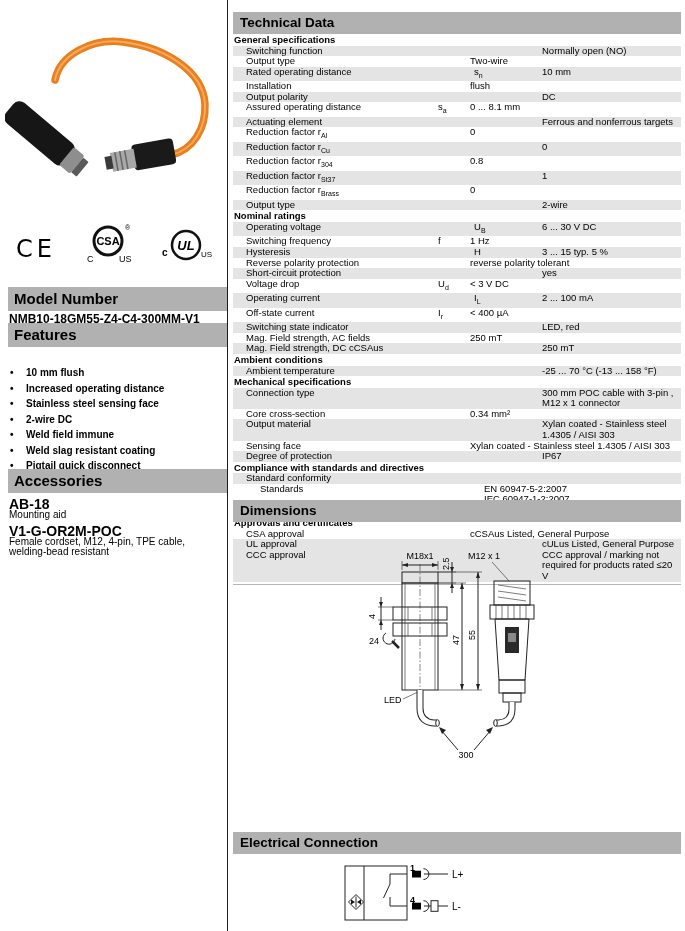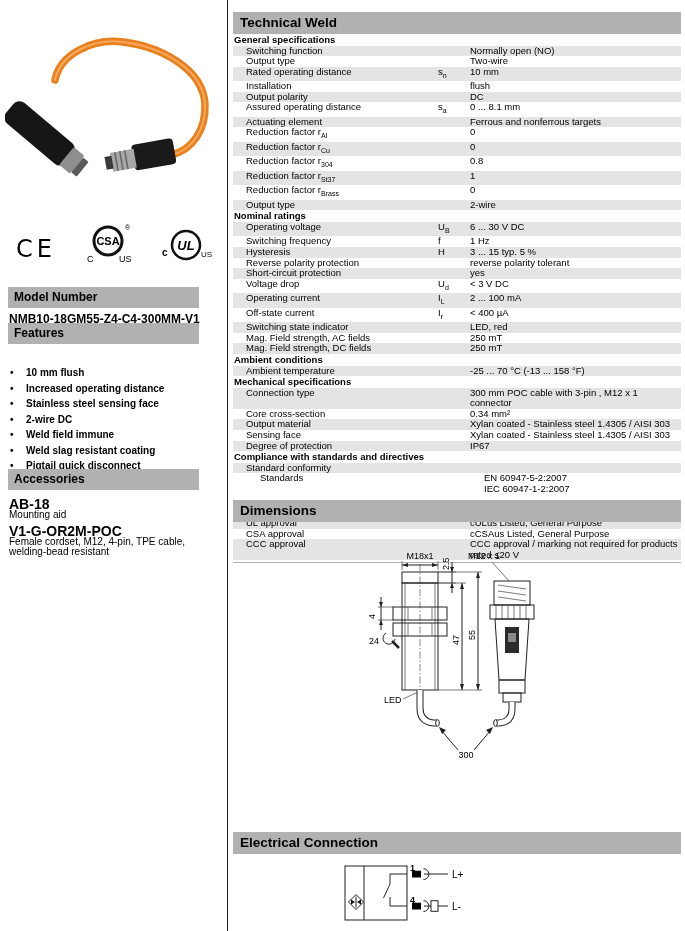--- a/index.html
+++ b/index.html
@@ -1,41 +1,41 @@
 <!DOCTYPE html>
 <html><head>
 <meta charset="utf-8">
 <style>
   html,body{margin:0;padding:0;}
   body{width:685px;height:931px;position:relative;background:#fff;overflow:hidden;
        font-family:"Liberation Sans",sans-serif;color:#000;}
   .bar{background:#b1b1b1;font-weight:bold;box-sizing:border-box;}
   .bar-right{position:absolute;left:233px;width:448px;font-size:13.5px;padding:3px 0 4px 7px;}
-  .bar-left{position:absolute;left:8px;width:191px;font-size:12px;padding:3px 1px 4px 6px;}
+  .bar-left{position:absolute;left:8px;width:219px;font-size:15px;padding:3px 1px 4px 6px;}
   #col-divider{position:absolute;left:227px;top:0;width:1px;height:931px;background:#1c1c1c;}
 
   
   #photo{position:absolute;left:5px;top:28px;}
   #logos{position:absolute;left:14px;top:208px;width:200px;height:58px;display:flex;
          align-items:flex-end;justify-content:space-between;}
   #model-value{position:absolute;left:9px;top:312px;font-weight:bold;font-size:12px;}
   #features-list{position:absolute;left:10px;top:365px;width:214px;}
   .feat-row{display:flex;font-weight:bold;font-size:10px;line-height:15.5px;}
   .feat-bullet{width:16px;}
   #acc-list{position:absolute;left:9px;top:494px;width:214px;}
   .acc-name{font-weight:bold;font-size:14px;margin-top:5px;line-height:11px;}
   .acc-desc{font-size:10px;line-height:10.5px;}
 
   
   #tech-table{position:absolute;left:233px;top:34px;width:448px;font-size:9.5px;}
   .sec-header{font-weight:bold;font-size:9.5px;line-height:11.5px;padding-left:1px;}
   .sec-gap{margin-top:9px;border-top:1px solid #555;padding-top:2px;}
   .t-end{border-top:1px solid #b5b5b5;margin-top:2px;}
   .t-row{display:flex;min-height:10.6px;line-height:10.6px;}
-  .t-row.shade{background:#e4e4e4;}
+  .t-row.shade{background:#e4e4e4;gap:36px;}
   .c-label{flex:0 0 192px;padding-left:13px;white-space:nowrap;}
   .c-label.indent{padding-left:27px;}
   .c-sym{flex:0 0 32px;}
   .c-val{flex:1;}
   sub{font-size:7px;}
 
   
   #dim-svg{position:absolute;left:362px;top:550px;}
   #elec-svg{position:absolute;left:340px;top:860px;}
   svg{display:block;}
@@ -132,21 +132,21 @@
   <span>Accessories</span>
 </div>
 <div id="acc-list">
     <div class="acc-name">AB-18</div>
     <div class="acc-desc">Mounting aid</div>
     <div class="acc-name">V1-G-OR2M-POC</div>
     <div class="acc-desc">Female cordset, M12, 4-pin, TPE cable, welding-bead resistant</div>
   </div>
 
 <div class="bar bar-right" style="top:12px;">
-  <span>Technical Weld</span>
+  <span>Technical Data</span>
 </div>
 <div id="tech-table">
     <div class="sec-header">General specifications</div>
     <div class="t-row shade">
       <div class="c-label">Switching function</div>
       <div class="c-sym"></div>
       <div class="c-val">Normally open (NO)</div>
     </div>
     <div class="t-row">
       <div class="c-label">Output type</div>
@@ -253,21 +253,21 @@
       <div class="c-label">Switching state indicator</div>
       <div class="c-sym"></div>
       <div class="c-val">LED, red</div>
     </div>
     <div class="t-row">
       <div class="c-label">Mag. Field strength, AC fields</div>
       <div class="c-sym"></div>
       <div class="c-val">250 mT</div>
     </div>
     <div class="t-row shade">
-      <div class="c-label">Mag. Field strength, DC fields</div>
+      <div class="c-label">Mag. Field strength, DC cCSAus</div>
       <div class="c-sym"></div>
       <div class="c-val">250 mT</div>
     </div>
     <div class="sec-header">Ambient conditions</div>
     <div class="t-row shade">
       <div class="c-label">Ambient temperature</div>
       <div class="c-sym"></div>
       <div class="c-val">-25 ... 70 °C (-13 ... 158 °F)</div>
     </div>
     <div class="sec-header">Mechanical specifications</div>
@@ -304,29 +304,29 @@
     </div>
     <div class="t-row">
       <div class="c-label indent">Standards</div>
       <div class="c-sym"></div>
       <div class="c-val">
         <div>EN 60947-5-2:2007</div>
         <div>IEC 60947-1-2:2007</div>
       </div>
     </div>
     <div class="sec-header sec-gap">Approvals and certificates</div>
+    <div class="t-row">
+      <div class="c-label">CSA approval</div>
+      <div class="c-sym"></div>
+      <div class="c-val">cCSAus Listed, General Purpose</div>
+    </div>
     <div class="t-row shade">
       <div class="c-label">UL approval</div>
       <div class="c-sym"></div>
       <div class="c-val">cULus Listed, General Purpose</div>
-    </div>
-    <div class="t-row">
-      <div class="c-label">CSA approval</div>
-      <div class="c-sym"></div>
-      <div class="c-val">cCSAus Listed, General Purpose</div>
     </div>
     <div class="t-row shade">
       <div class="c-label">CCC approval</div>
       <div class="c-sym"></div>
       <div class="c-val">CCC approval / marking not required for products rated ≤20 V</div>
     </div>
     <div class="t-end"></div>
   </div>
 
 <div class="bar bar-right" style="top:500px;">

